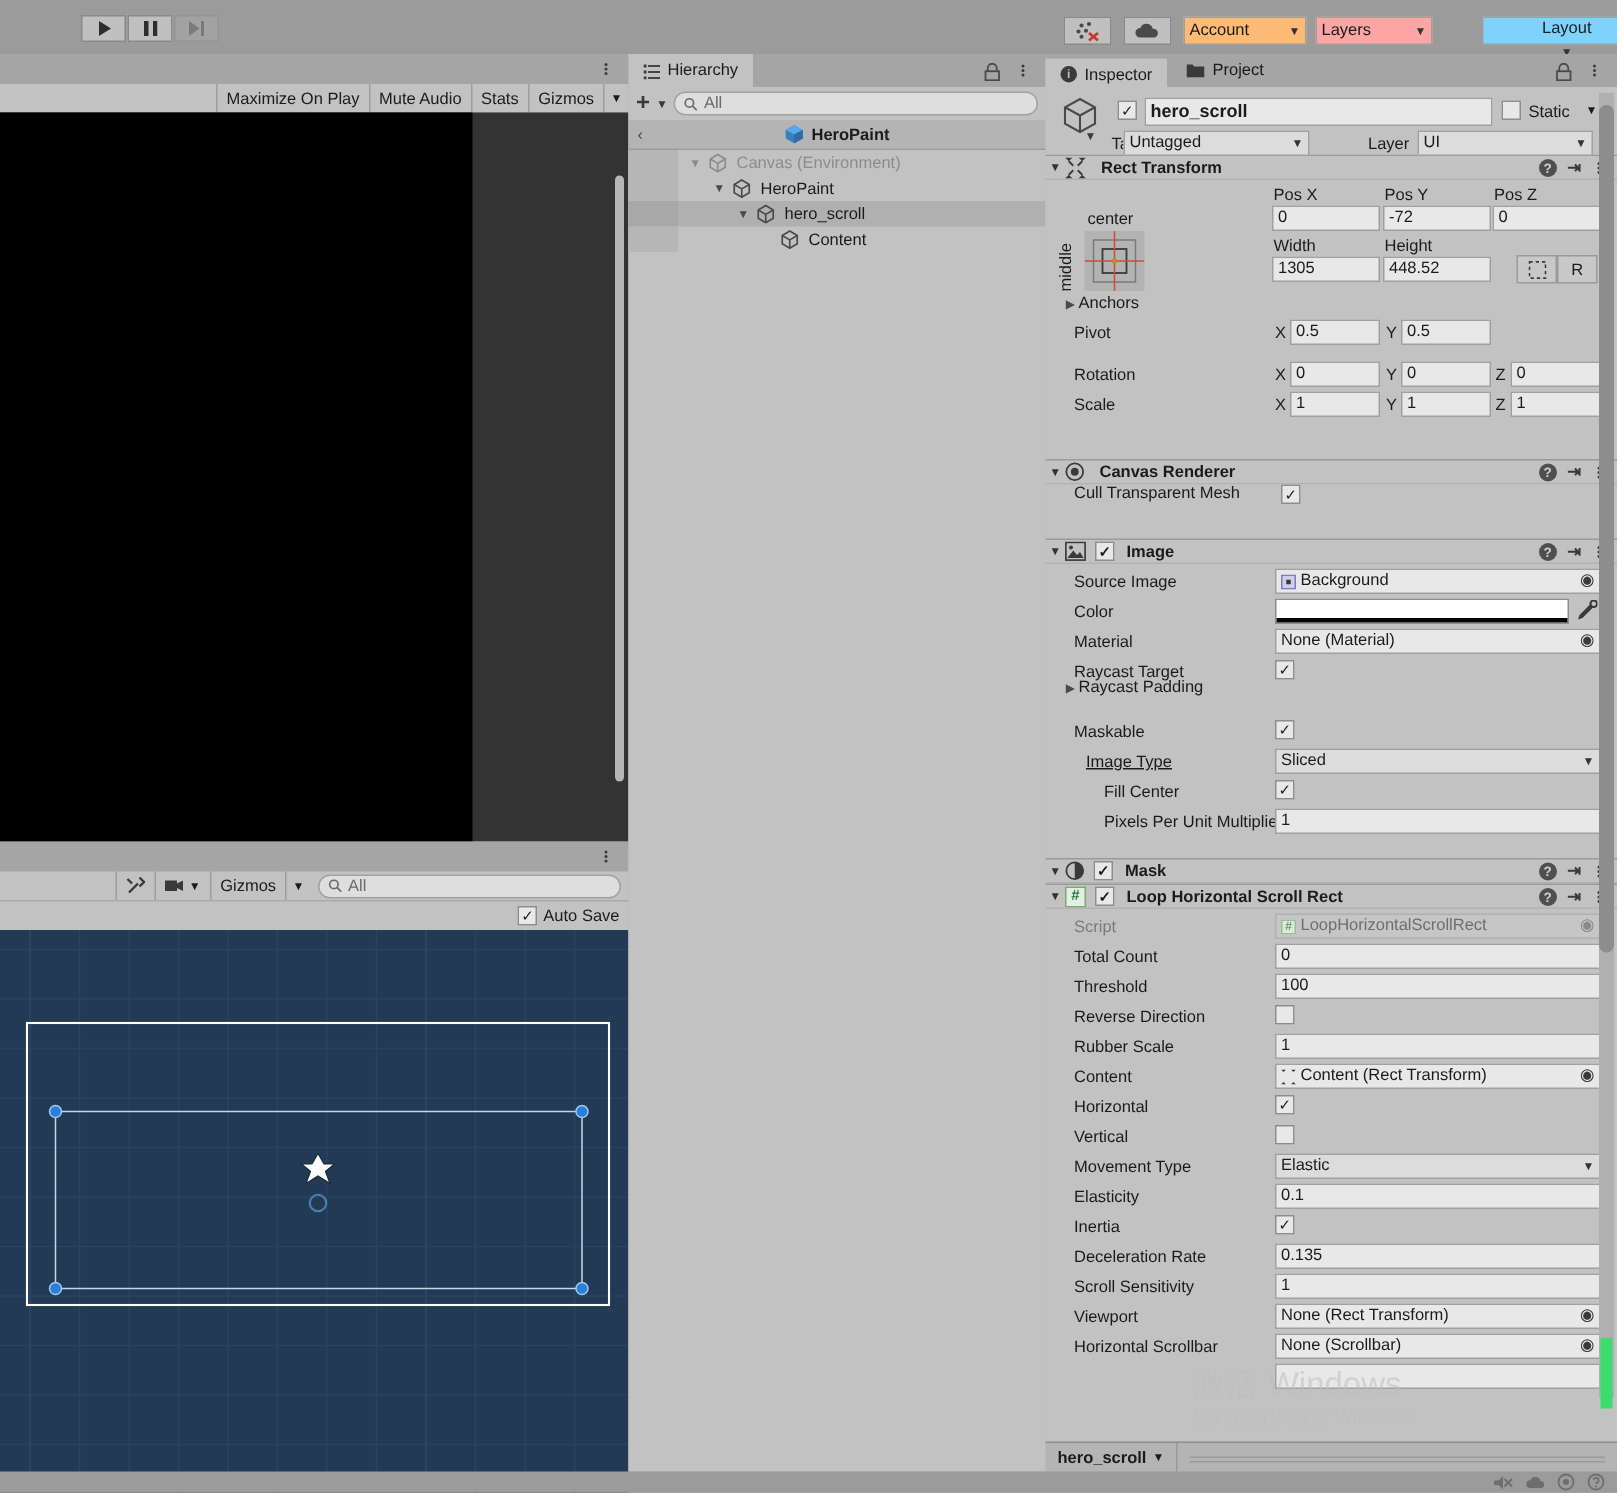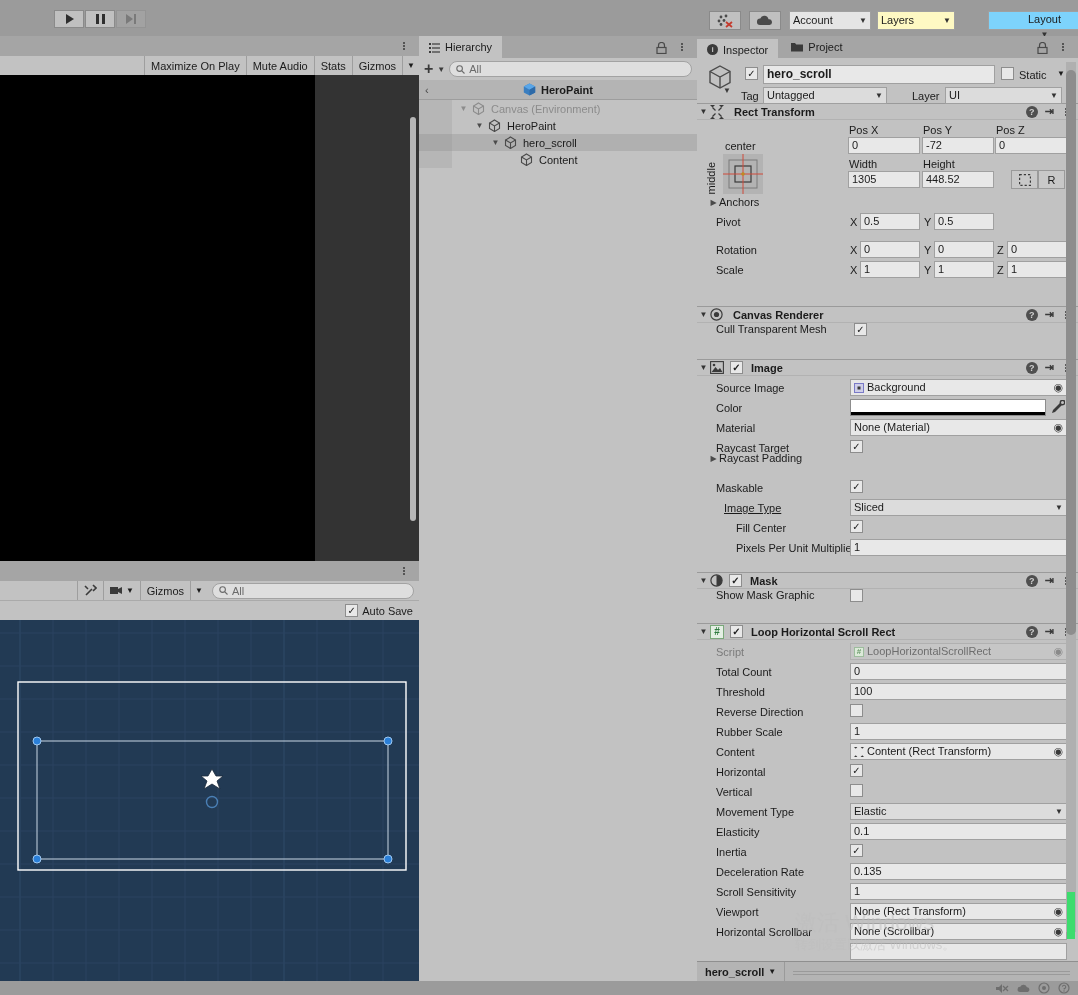--- a/index.html
+++ b/index.html
@@ -160,25 +160,25 @@
             <line x1="15" y1="8" x2="9" y2="13"></line>
           </g>
       </svg>
     </div>
     <div class="tb-btn" style="position:absolute;left:749px;top:11px;width:32px;height:19px;">
       <svg width="18" height="11" viewBox="0 0 18 11">
         <path d="M4,10 a3.2,3.2 0 0 1 0.3,-6.4 a4.3,4.3 0 0 1 8.2,0.6 a2.9,2.9 0 0 1 1,5.8 z" fill="#4a4a4a"></path>
         </svg>
     </div>
 
-    <div class="ddl" style="position:absolute;left:789px;top:11px;width:82px;height:19px;background:#e5e5e5;">
+    <div class="ddl" style="position:absolute;left:789px;top:11px;width:82px;height:19px;background:#fdba74;">
       <span>Account</span>
       <span class="car">▼</span>
     </div>
-    <div class="ddl" style="position:absolute;left:877px;top:11px;width:78px;height:19px;background:#fef9c3;">
+    <div class="ddl" style="position:absolute;left:877px;top:11px;width:78px;height:19px;background:#fca5a5;">
       <span>Layers</span>
       <span class="car">▼</span>
     </div>
     <div class="ddl" style="position:absolute;left:988px;top:11px;width:113px;height:19px;background:#7dd3fc;flex-direction:column;">
       <span>Layout</span>
       <span class="car">▼</span>
     </div>
   </div>
 
   <div id="gameview">
@@ -411,21 +411,21 @@
         <span style="position:absolute;left:26px;top:28px;font-size:8px;color:#3a3a3a;">▼</span>
         <div class="cbx" style="position:absolute;left:48px;top:9px;">✓</div>
         <div class="fld" style="position:absolute;left:66px;top:7px;width:232px;height:19px;font-weight:bold;font-size:12px;">
           <span>hero_scroll</span>
         </div>
         <div class="cbx" style="position:absolute;left:304px;top:9px;"></div>
         <span class="lbl" style="position:absolute;left:322px;top:11px;">Static</span>
         <span style="position:absolute;left:360px;top:11px;font-size:8px;">▼</span>
 
         <span class="lbl" style="position:absolute;left:44px;top:32px;">Tag</span>
-        <div class="ddl" style="position:absolute;left:66px;top:29px;width:124px;">
+        <div class="ddl" style="position:absolute;left:52px;top:29px;width:124px;">
           <span>Untagged</span>
           <span class="car">▼</span>
         </div>
         <span class="lbl" style="position:absolute;left:215px;top:32px;">Layer</span>
         <div class="ddl" style="position:absolute;left:248px;top:29px;width:117px;">
           <span>UI</span>
           <span class="car">▼</span>
         </div>
       </div>
 
@@ -653,26 +653,20 @@
         <span class="comp-right">
           <span class="qmark">?</span>
           <span class="presets">⇥</span>
           <span class="kebab" style="width:10px;">
             <i></i>
               <i></i>
               <i></i>
             </span>
         </span>
       </div>
-      <div style="height:34px;background:#c2c2c2;">
-        <div class="row" style="height:24px;">
-          <span class="lbl" style="width:134px;">Show Mask Graphic</span>
-          <div class="cbx"></div>
-        </div>
-      </div>
 
       <div class="comp-header">
         <span class="foldout">▼</span>
         <span style="display:inline-flex;align-items:center;justify-content:center;width:14px;height:14px;
                      border:1px solid #7aa87a;background:#e4efe4;color:#2f7a3f;font-size:10px;font-weight:bold;">#</span>
         <div class="cbx" style="margin-left:6px;">✓</div>
         <span style="margin-left:8px;">Loop Horizontal Scroll Rect</span>
         <span class="comp-right">
           <span class="qmark">?</span>
           <span class="presets">⇥</span>

